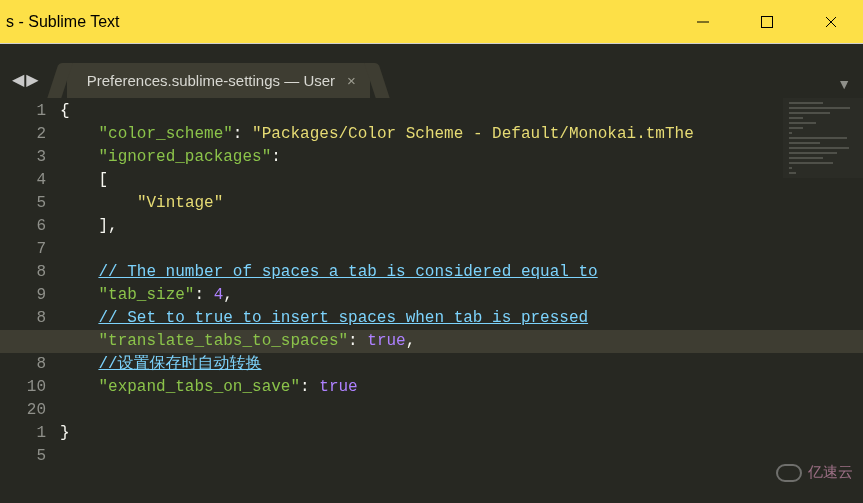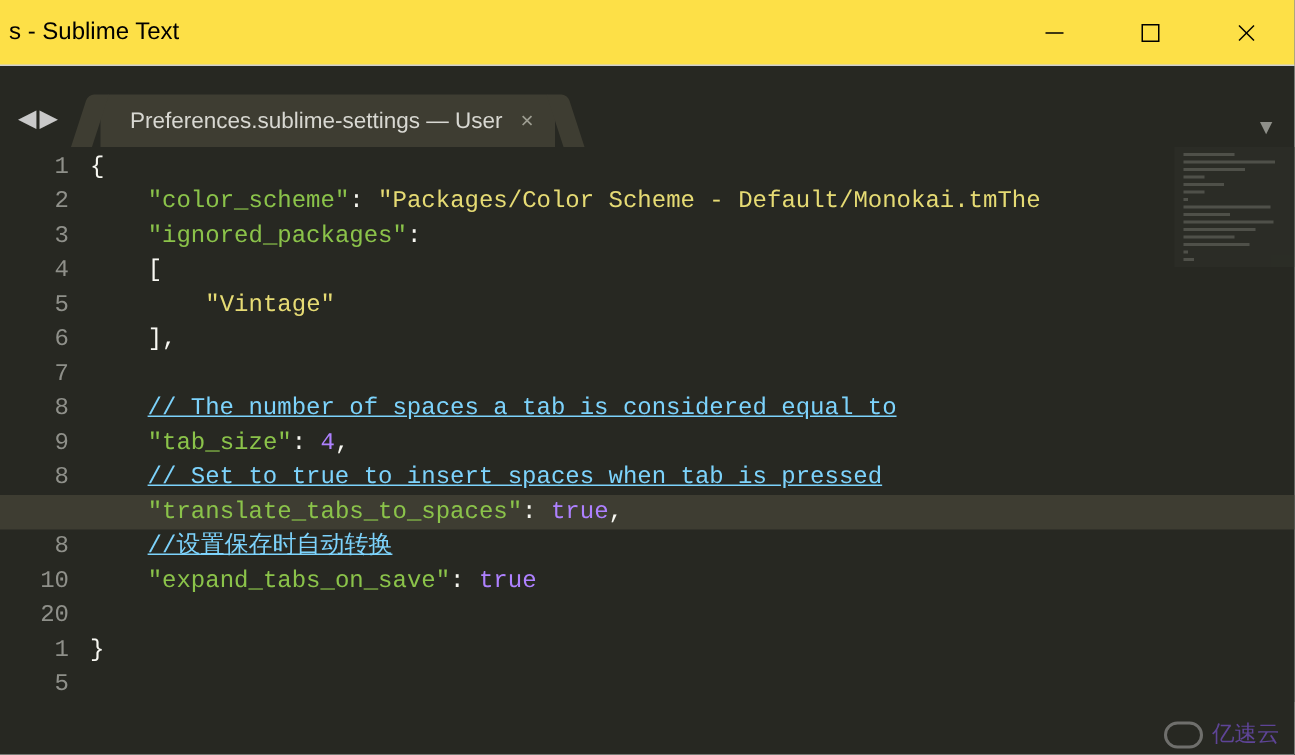--- a/index.html
+++ b/index.html
@@ -162,26 +162,26 @@
     padding: 4px 6px;
   }
   .minimap-lines div {
     height: 2px;
     background: #6b6c64;
     margin-bottom: 3px;
   }
   .watermark {
     position: absolute;
     right: 10px;
-    bottom: 4px;
+    bottom: 21px;
     display: flex;
     align-items: center;
     gap: 6px;
     opacity: 0.55;
-    color: #8b5cf6;
+    color: #f9a8d4;
     font-size: 15px;
   }
   .watermark .cloud {
     width: 26px;
     height: 18px;
     border: 2px solid #aaa;
     border-radius: 10px;
     position: relative;
   }
 </style>

